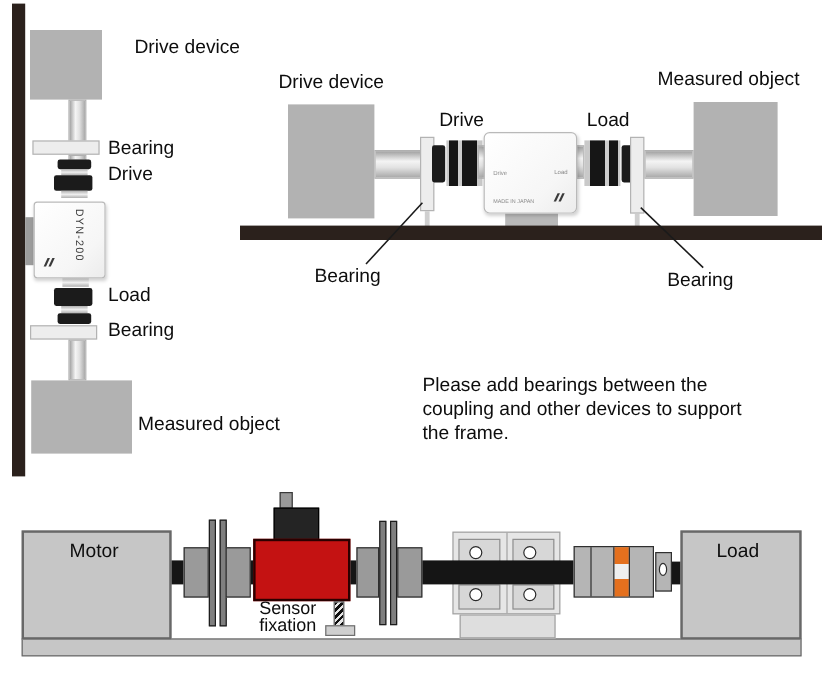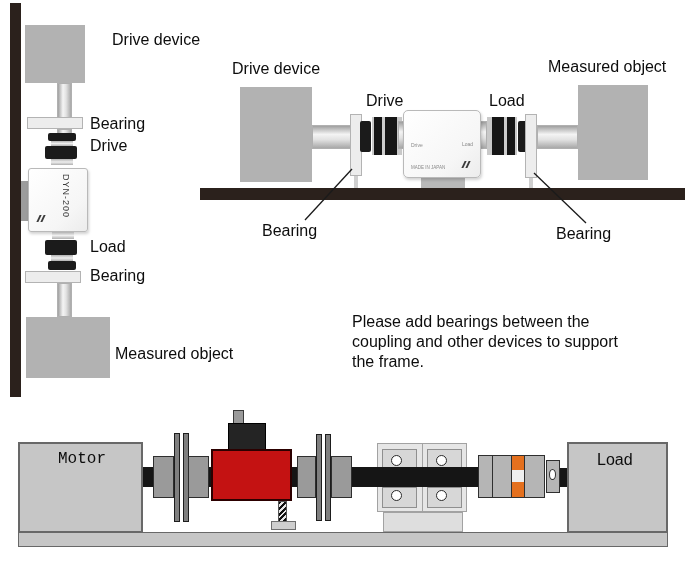--- a/index.html
+++ b/index.html
@@ -130,33 +130,34 @@
   <div class="notewrap">
     <div>Please add bearings between the</div>
     <div>coupling and other devices to support</div>
     <div>the frame.</div>
   </div>
 
   <div class="fig">
     <div class="benchbox" style="left:18px;top:532px;width:650px;height:15px;border-width:1px;"></div>
 
     <div class="benchbox" style="left:18px;top:442px;width:125px;height:91px;"></div>
-    <div class="label" style="left:58px;top:451px;font-family:Liberation Mono, monospace;">Motor</div>
+    <div class="label" style="left:58px;top:451px;">Motor</div>
 
     <div class="blackshaft" style="left:143px;top:467px;width:10px;height:20px;"></div>
     <div class="hub" style="left:153px;top:456px;width:21px;height:42px;"></div>
     <div class="disc" style="left:174px;top:433px;width:6px;height:89px;"></div>
     <div class="disc" style="left:183px;top:433px;width:6px;height:89px;"></div>
     <div class="hub" style="left:188px;top:456px;width:21px;height:42px;"></div>
     <div class="blackshaft" style="left:209px;top:467px;width:5px;height:20px;"></div>
 
     <div class="abs" style="left:233px;top:410px;width:11px;height:14px;background:#9a9a9a;border:1px solid #3a3a3a;"></div>
     <div class="abs" style="left:228px;top:423px;width:38px;height:27px;background:#242424;border:1px solid #000;"></div>
     <div class="abs" style="left:211px;top:449px;width:81px;height:52px;background:#c41212;border:2px solid #2c0000;"></div>
 
+    <div class="label" style="left:216px;top:501px;width:68px;font-size:15px;line-height:14px;white-space:normal;">Sensor fixation</div>
     <div class="rod" style="left:278px;top:501px;width:9px;height:21px;"></div>
     <div class="abs" style="left:271px;top:521px;width:25px;height:9px;background:#cfcfcf;border:1px solid #6f6f6f;"></div>
 
     <div class="blackshaft" style="left:292px;top:467px;width:5px;height:20px;"></div>
     <div class="hub" style="left:297px;top:456px;width:19px;height:42px;"></div>
     <div class="disc" style="left:316px;top:434px;width:6px;height:87px;"></div>
     <div class="disc" style="left:325px;top:434px;width:6px;height:87px;"></div>
     <div class="hub" style="left:331px;top:456px;width:21px;height:42px;"></div>
 
     <div class="abs" style="left:383px;top:512px;width:80px;height:20px;background:#dedede;border:1px solid #a2a2a2;"></div>

